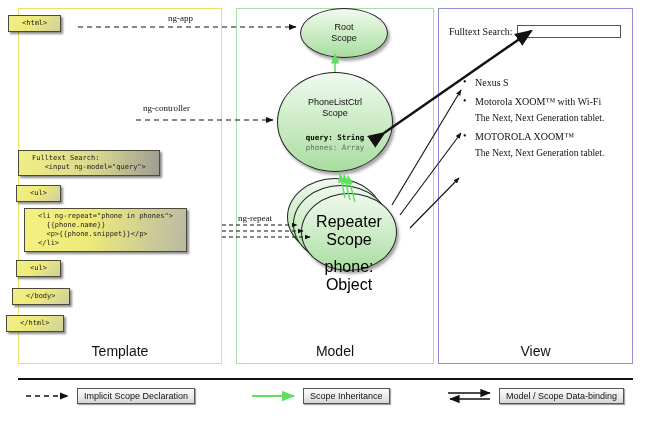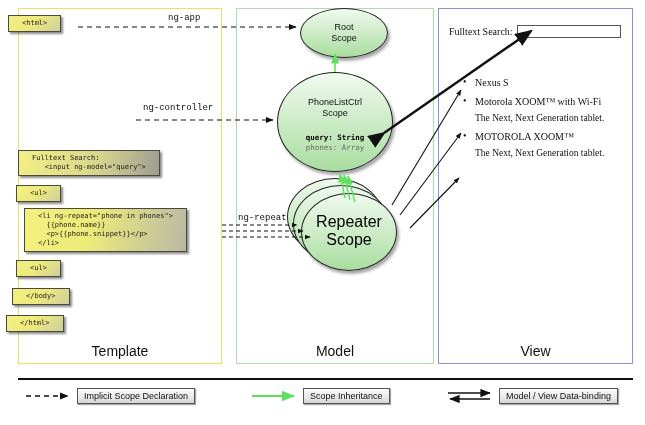--- a/index.html
+++ b/index.html
@@ -135,21 +135,21 @@
   }
   .phone-name::before {
     content: "\2022";
     position: absolute; left: 2px; top: -1px; font-size: 10px;
   }
   .phone-snippet { font-size: 9.5px; padding-left: 14px; margin-top: 6px; }
 
   
   .edge-label {
     position: absolute;
-    font-family: Liberation Mono, monospace;
+    font-family: Liberation Serif, serif;
     font-size: 9px;
     color: #111;
     background: transparent;
   }
   #lbl-ng-app        { left: 168px; top: 13px; }
   #lbl-ng-controller { left: 143px; top: 103px; }
   #lbl-ng-repeat     { left: 238px; top: 213px; }
 
   
   #wires { position: absolute; left: 0; top: 0; width: 645px; height: 425px; pointer-events: none; }
@@ -213,20 +213,21 @@
     <div class="prop dim">phones: Array</div>
   </div>
 
   <div class="rep-stack">
     <div class="rep-ellipse" id="rep-back"></div>
     <div class="rep-ellipse" id="rep-mid"></div>
     <div class="rep-ellipse" id="rep-front">
       <div class="title">Repeater</div>
       <div class="title">Scope</div>
       <div style="height:9px"></div>
+      <div class="prop dim">phone: Object</div>
     </div>
   </div>
 
   <div class="column" id="col-view">
     <div id="view-inner">
 
       <div class="search-row">
         <span class="search-label">Fulltext Search:</span>
         <input class="search-input" type="text" placeholder="" style="">
       </div>
@@ -323,18 +324,18 @@
           <marker id="lh3" markerWidth="7" markerHeight="7" refX="6" refY="2.6" orient="auto">
             <path d="M0,0 L6.5,2.6 L0,5.2 z" fill="#111"></path>
             </marker>
           <marker id="lh4" markerWidth="7" markerHeight="7" refX="6" refY="2.6" orient="auto">
             <path d="M0,0 L6.5,2.6 L0,5.2 z" fill="#111"></path>
             </marker>
         </defs>
         <line x1="0" y1="5" x2="42" y2="5" stroke="#111" stroke-width="1.6" marker-end="url(#lh3)"></line>
         <line x1="42" y1="11" x2="2" y2="11" stroke="#111" stroke-width="1.6" marker-end="url(#lh4)"></line>
       </svg>
-      <span class="legend-box">Model / View Data-binding</span>
+      <span class="legend-box">Model / Scope Data-binding</span>
     </div>
 
   </div>
 
 </div>
 
 </body></html>

